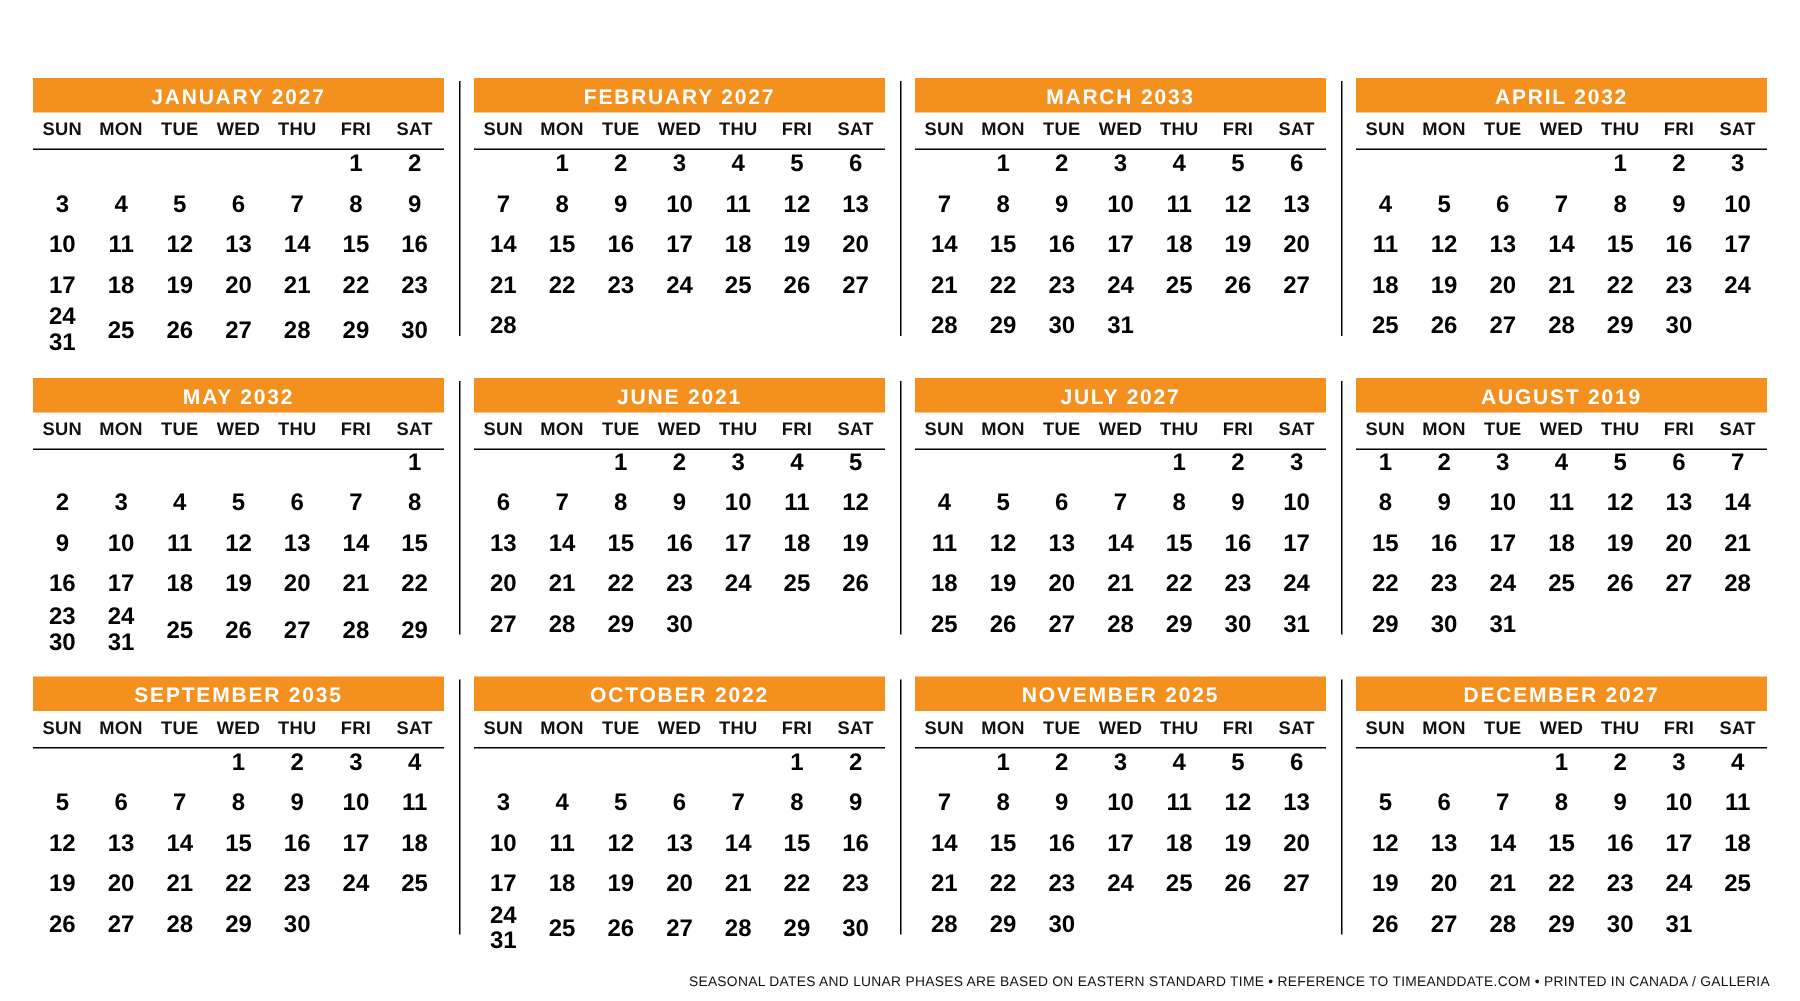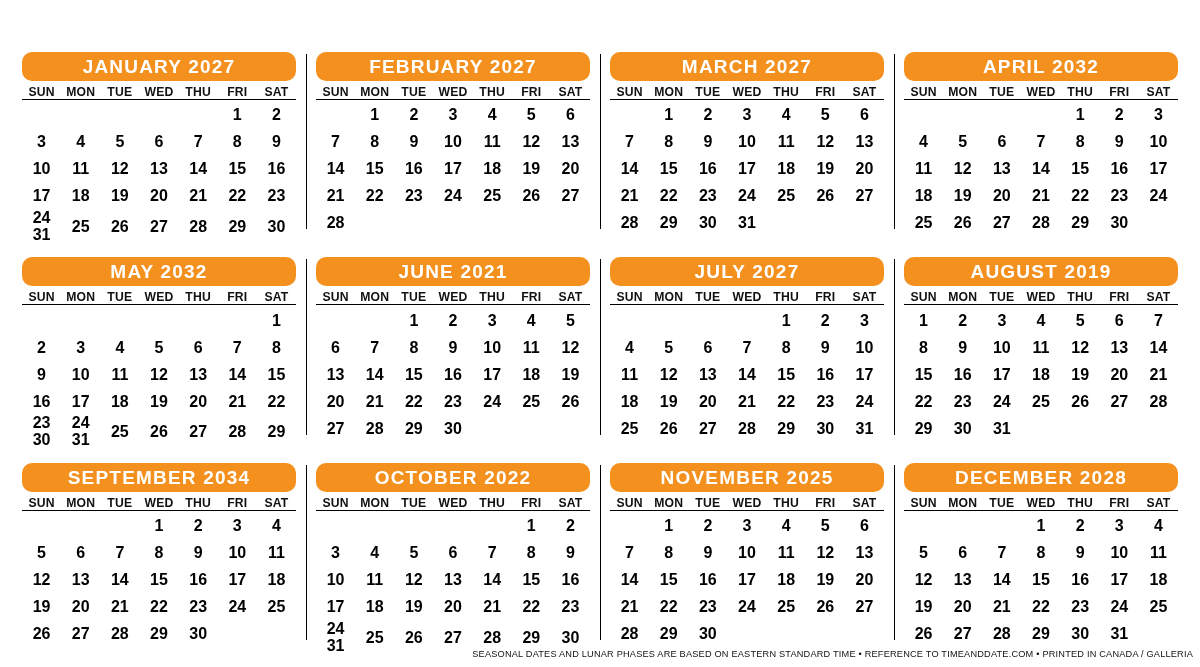--- a/index.html
+++ b/index.html
@@ -32,25 +32,24 @@
     top: 2px;
     bottom: 14px;
     width: 1px;
     background: #000;
   }
   .month-title {
     background: #F4901E;
     color: #ffffff;
     text-align: center;
     font-weight: bold;
-    font-size: 19px;
+    font-size: 14px;
     letter-spacing: 1.2px;
     padding: 4px 0 3px 0;
     line-height: 1.15;
-    border-radius: 10px;
   }
   table.cal {
     width: 100%;
     border-collapse: collapse;
     table-layout: fixed;
   }
   table.cal th {
     font-size: 12.2px;
     font-weight: bold;
     color: #111;
@@ -74,21 +73,21 @@
   }
   td.two-line {
     font-size: 11.5px;
     line-height: 1.05;
     font-weight: bold;
   }
   td.two-line span { display: block; }
   .row-space { height: 14px; }
   .footer {
     position: absolute;
-    right: 7px;
+    right: 20px;
     bottom: 8px;
     font-size: 9.2px;
     color: #111;
     letter-spacing: 0.2px;
     white-space: nowrap;
   }
 </style>
 </head>
 <body>
 
@@ -220,21 +219,21 @@
                 <td></td>
                 <td></td>
                 <td></td>
                 <td></td>
               </tr>
             </tbody>
           </table>
           <div class="dow-rule" style="position: absolute; left: 10px; right: 10px; top: 47px;"></div>
         </div>
         <div class="month">
-          <div class="month-title">MARCH 2027</div>
+          <div class="month-title">MARCH 2033</div>
           <table class="cal">
             <thead>
               <tr>
                 <th>SUN</th>
                 <th>MON</th>
                 <th>TUE</th>
                 <th>WED</th>
                 <th>THU</th>
                 <th>FRI</th>
                 <th>SAT</th>
@@ -616,21 +615,21 @@
                 <td></td>
               </tr>
             </tbody>
           </table>
           <div class="dow-rule" style="position: absolute; left: 10px; right: 10px; top: 47px;"></div>
         </div>
       </div>
       <div class="row-space"></div>
       <div class="grid-row">
         <div class="month">
-          <div class="month-title">SEPTEMBER 2034</div>
+          <div class="month-title">SEPTEMBER 2035</div>
           <table class="cal">
             <thead>
               <tr>
                 <th>SUN</th>
                 <th>MON</th>
                 <th>TUE</th>
                 <th>WED</th>
                 <th>THU</th>
                 <th>FRI</th>
                 <th>SAT</th>
@@ -811,21 +810,21 @@
                 <td></td>
                 <td></td>
                 <td></td>
                 <td></td>
               </tr>
             </tbody>
           </table>
           <div class="dow-rule" style="position: absolute; left: 10px; right: 10px; top: 47px;"></div>
         </div>
         <div class="month">
-          <div class="month-title">DECEMBER 2028</div>
+          <div class="month-title">DECEMBER 2027</div>
           <table class="cal">
             <thead>
               <tr>
                 <th>SUN</th>
                 <th>MON</th>
                 <th>TUE</th>
                 <th>WED</th>
                 <th>THU</th>
                 <th>FRI</th>
                 <th>SAT</th>

